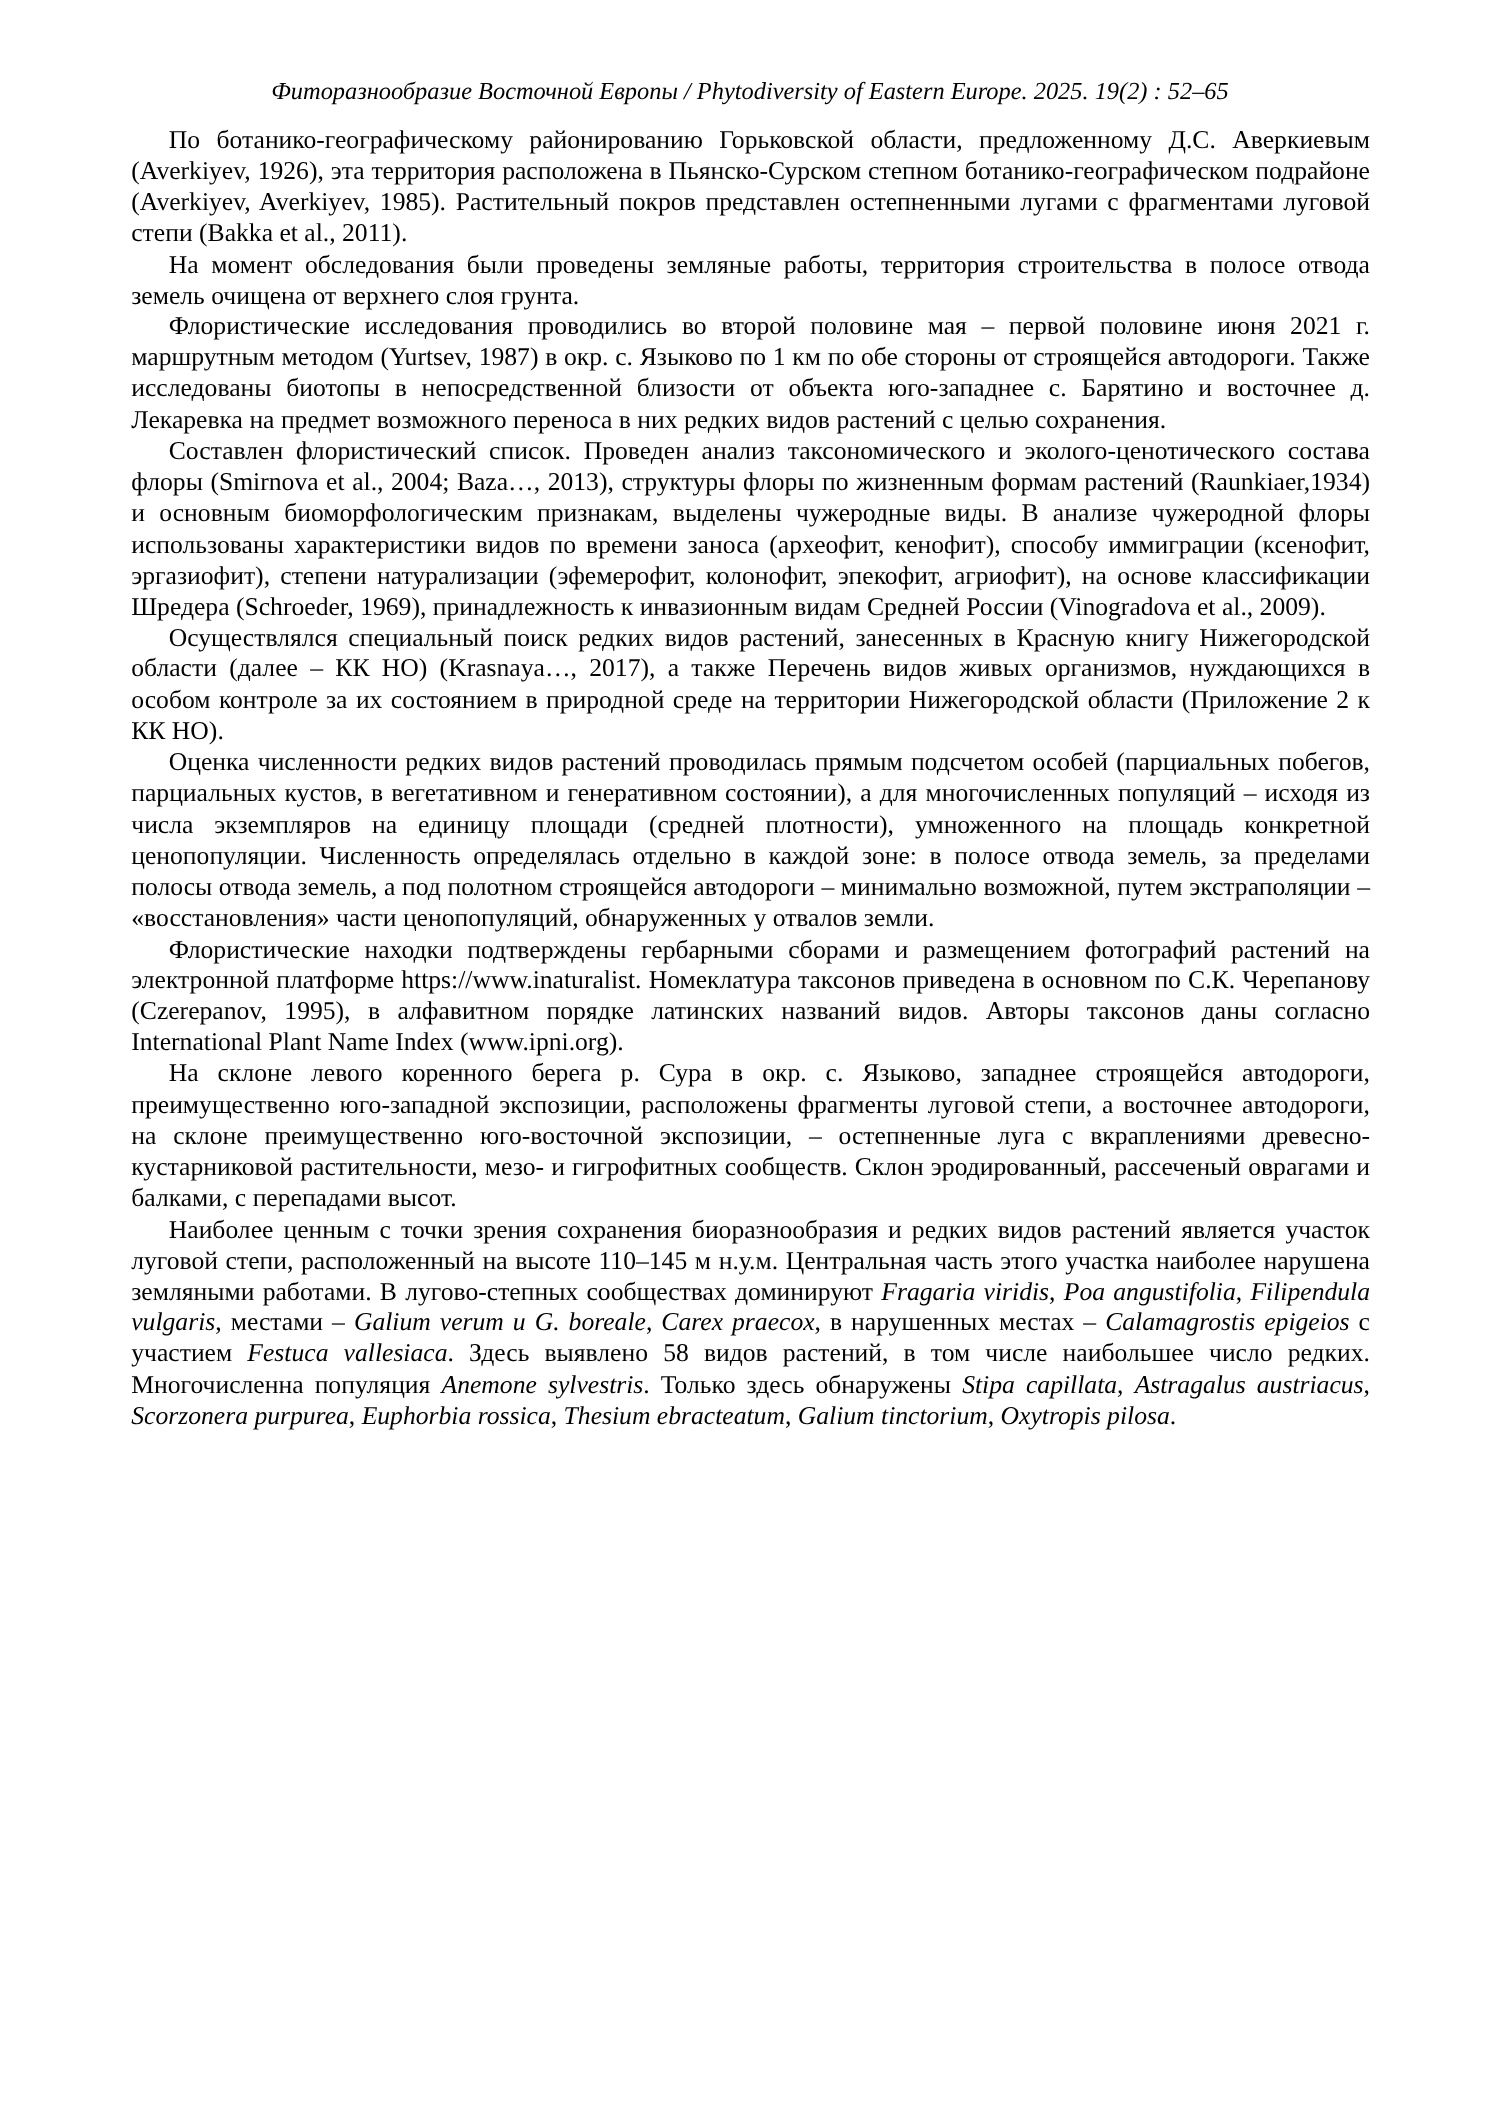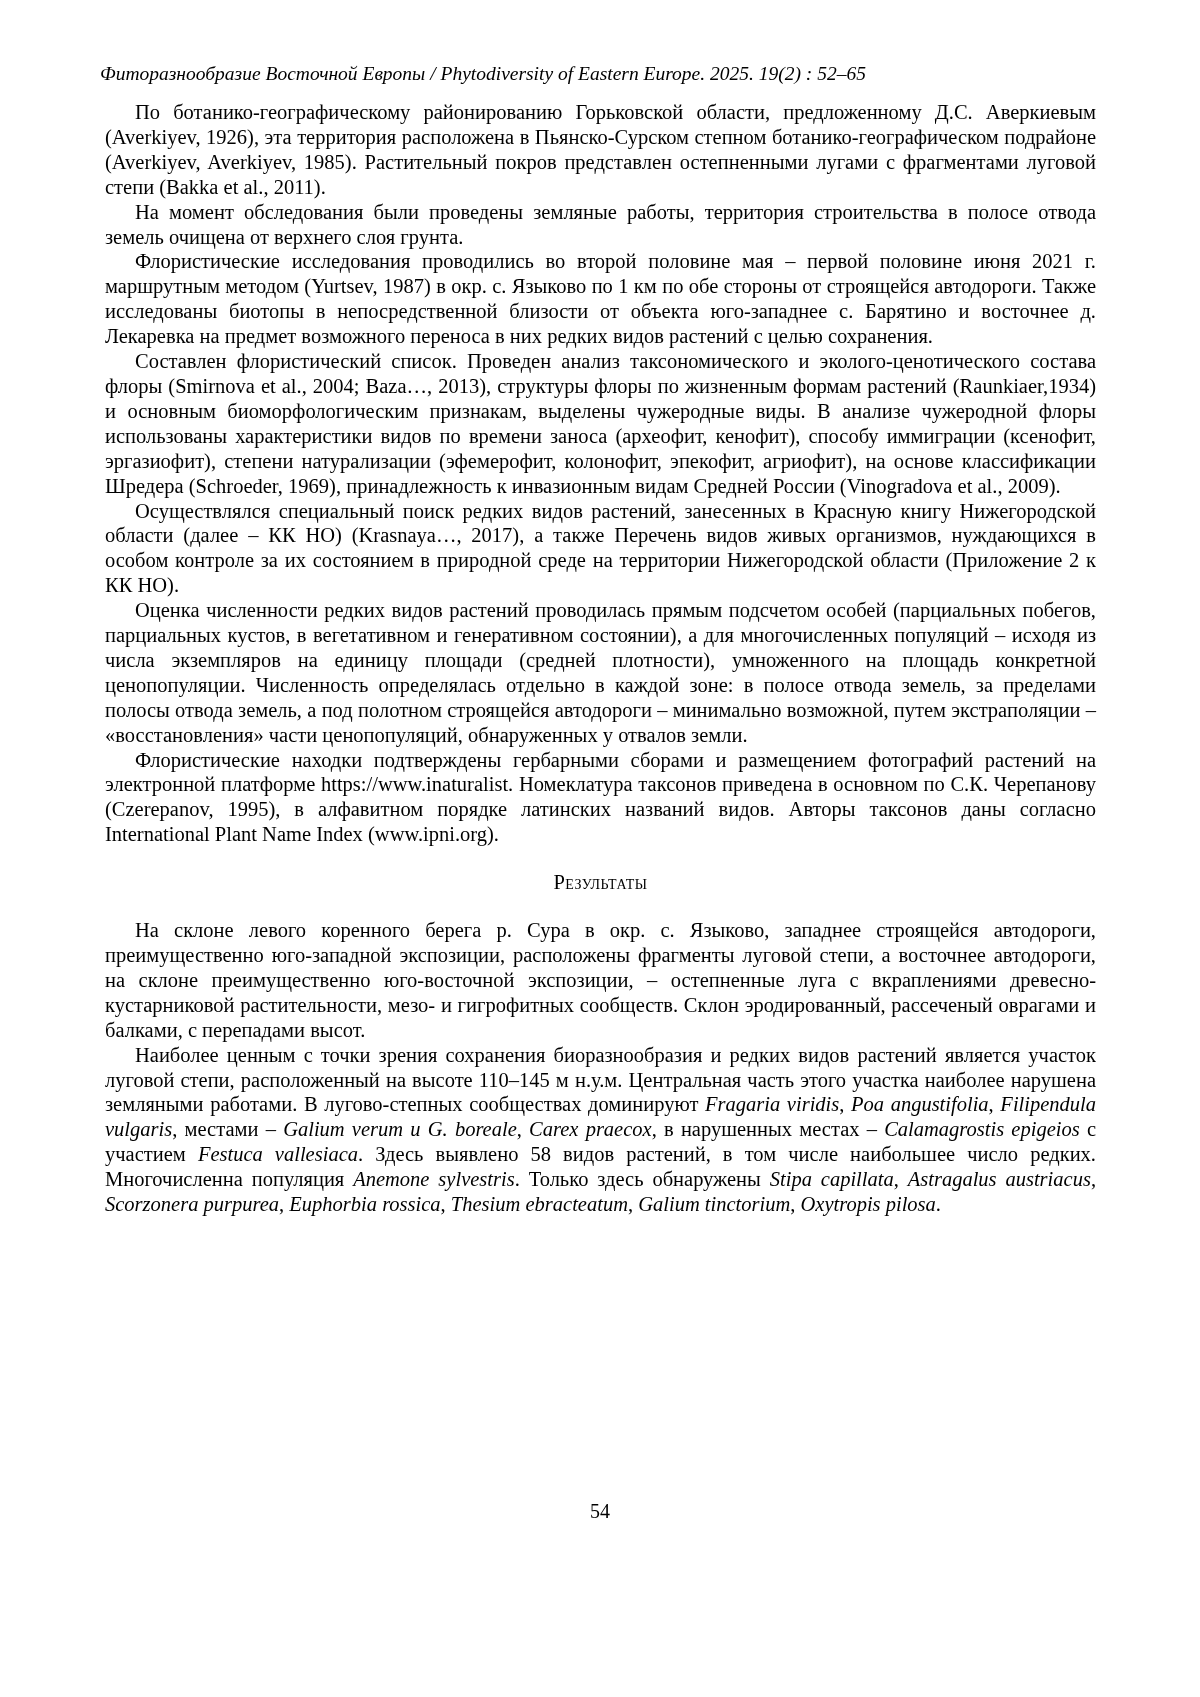--- a/index.html
+++ b/index.html
@@ -15,20 +15,21 @@
     background: #ffffff;
     color: #000000;
     font-family: "Liberation Serif", serif;
     overflow: hidden;
   }
   .running-head {
     position: absolute;
     top: 62px;
     left: 100px;
     right: 100px;
+    text-align: center;
     font-style: italic;
     font-size: 19.5px;
     line-height: 24px;
   }
   .body-text {
     position: absolute;
     top: 100px;
     left: 105px;
     width: 991px;
     font-size: 20.5px;
@@ -71,20 +72,18 @@
   <div class="running-head">Фиторазнообразие Восточной Европы / Phytodiversity of Eastern Europe. 2025. 19(2) : 52–65</div>
 
   <main class="body-text">
       <p class="para indent"><span class="">По ботанико-географическому районированию Горьковской области, предложенному Д.С. Аверкиевым (Averkiyev, 1926), эта территория расположена в Пьянско-Сурском степном ботанико-географическом подрайоне (Averkiyev, Averkiyev, 1985). Растительный покров представлен остепненными лугами с фрагментами луговой степи (Bakka et al., 2011).</span></p>
       <p class="para indent"><span class="">На момент обследования были проведены земляные работы, территория строительства в полосе отвода земель очищена от верхнего слоя грунта.</span></p>
       <p class="para indent"><span class="">Флористические исследования проводились во второй половине мая – первой половине июня 2021 г. маршрутным методом (Yurtsev, 1987) в окр. с. Языково по 1 км по обе стороны от строящейся автодороги. Также исследованы биотопы в непосредственной близости от объекта юго-западнее с. Барятино и восточнее д. Лекаревка на предмет возможного переноса в них редких видов растений с целью сохранения.</span></p>
       <p class="para indent"><span class="">Составлен флористический список. Проведен анализ таксономического и эколого-ценотического состава флоры (Smirnova et al., 2004; Baza…, 2013), структуры флоры по жизненным формам растений (Raunkiaer,1934) и основным биоморфологическим признакам, выделены чужеродные виды. В анализе чужеродной флоры использованы характеристики видов по времени заноса (археофит, кенофит), способу иммиграции (ксенофит, эргазиофит), степени натурализации (эфемерофит, колонофит, эпекофит, агриофит), на основе классификации Шредера (Schroeder, 1969), принадлежность к инвазионным видам Средней России (Vinogradova et al., 2009).</span></p>
       <p class="para indent"><span class="">Осуществлялся специальный поиск редких видов растений, занесенных в Красную книгу Нижегородской области (далее – КК НО) (Krasnaya…, 2017), а также Перечень видов живых организмов, нуждающихся в особом контроле за их состоянием в природной среде на территории Нижегородской области (Приложение 2 к КК НО).</span></p>
       <p class="para indent"><span class="">Оценка численности редких видов растений проводилась прямым подсчетом особей (парциальных побегов, парциальных кустов, в вегетативном и генеративном состоянии), а для многочисленных популяций – исходя из числа экземпляров на единицу площади (средней плотности), умноженного на площадь конкретной ценопопуляции. Численность определялась отдельно в каждой зоне: в полосе отвода земель, за пределами полосы отвода земель, а под полотном строящейся автодороги – минимально возможной, путем экстраполяции – «восстановления» части ценопопуляций, обнаруженных у отвалов земли.</span></p>
       <p class="para indent"><span class="">Флористические находки подтверждены гербарными сборами и размещением фотографий растений на электронной платформе https://www.inaturalist. Номеклатура таксонов приведена в основном по С.К. Черепанову (Czerepanov, 1995), в алфавитном порядке латинских названий видов. Авторы таксонов даны согласно International Plant Name Index (www.ipni.org).</span></p>
-      <h2 class="section-heading">Результаты</h2>
       <p class="para indent"><span class="">На склоне левого коренного берега р. Сура в окр. с. Языково, западнее строящейся автодороги, преимущественно юго-западной экспозиции, расположены фрагменты луговой степи, а восточнее автодороги, на склоне преимущественно юго-восточной экспозиции, – остепненные луга с вкраплениями древесно-кустарниковой растительности, мезо- и гигрофитных сообществ. Склон эродированный, рассеченый оврагами и балками, с перепадами высот.</span></p>
       <p class="para indent"><span class="">Наиболее ценным с точки зрения сохранения биоразнообразия и редких видов растений является участок луговой степи, расположенный на высоте 110–145 м н.у.м. Центральная часть этого участка наиболее нарушена земляными работами. В лугово-степных сообществах доминируют </span><span class="it">Fragaria viridis</span><span class="">, </span><span class="it">Poa angustifolia</span><span class="">, </span><span class="it">Filipendula vulgaris</span><span class="">, местами – </span><span class="it">Galium verum и G. boreale</span><span class="">, </span><span class="it">Carex praecox</span><span class="">, в нарушенных местах – </span><span class="it">Calamagrostis epigeios</span><span class=""> с участием </span><span class="it">Festuca vallesiaca</span><span class="">. Здесь выявлено 58 видов растений, в том числе наибольшее число редких. Многочисленна популяция </span><span class="it">Anemone sylvestris</span><span class="">. Только здесь обнаружены </span><span class="it">Stipa capillata</span><span class="">, </span><span class="it">Astragalus austriacus</span><span class="">, </span><span class="it">Scorzonera purpurea</span><span class="">, </span><span class="it">Euphorbia rossica</span><span class="">, </span><span class="it">Thesium ebracteatum</span><span class="">, </span><span class="it">Galium tinctorium</span><span class="">, </span><span class="it">Oxytropis pilosa</span><span class="">.</span></p>
     </main>
 
-  <div class="page-number">54</div>
 
 </div>
 
 </body></html>

